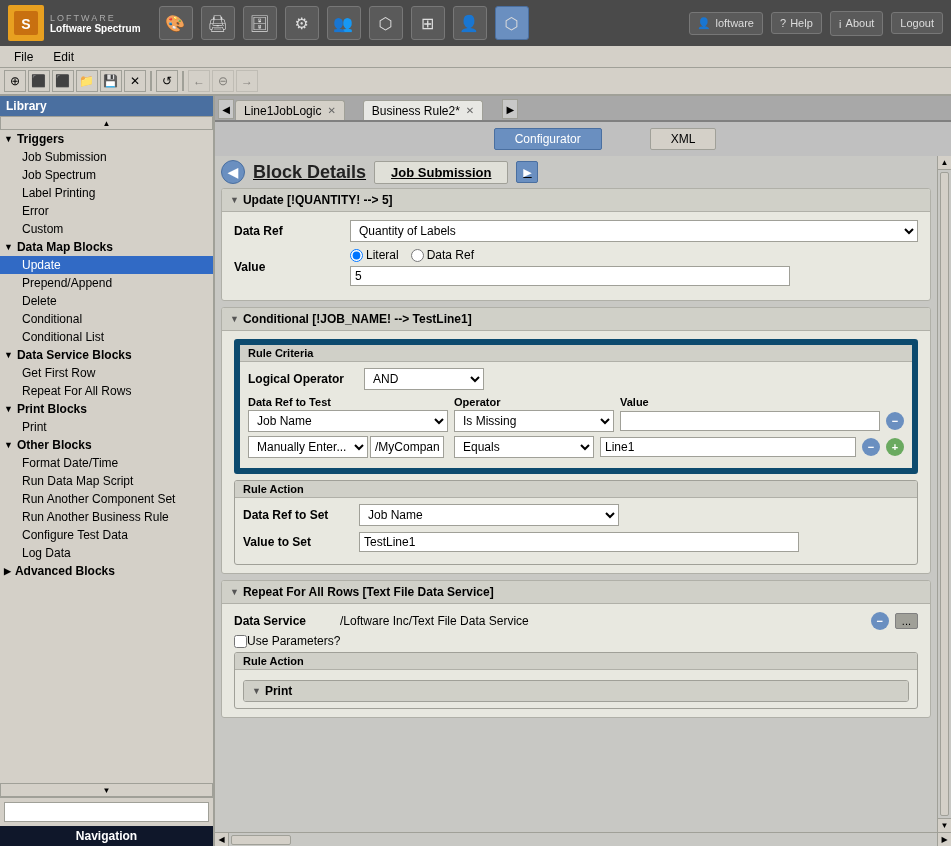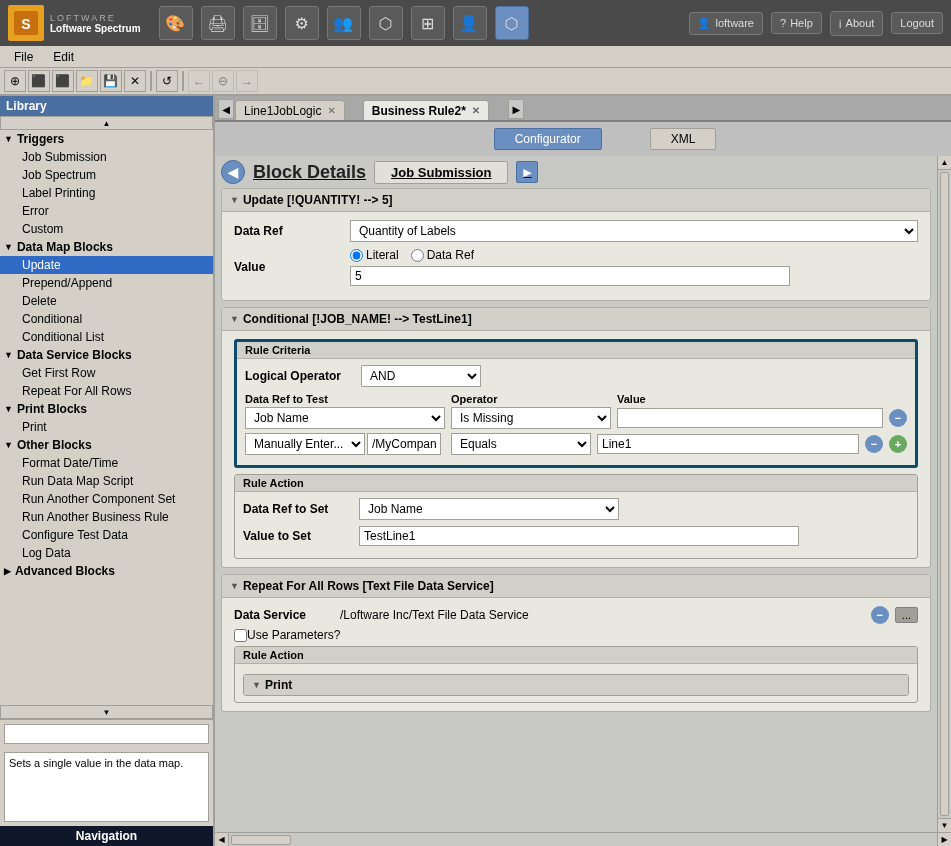--- a/index.html
+++ b/index.html
@@ -44,21 +44,21 @@
     #sidebar-desc { background: white; margin: 4px; padding: 4px; border: 1px solid #a0a098; font-size: 11px; height: 70px; }
     #nav-footer { background: #0f172a; color: white; padding: 3px 6px; font-size: 12px; font-weight: bold; text-align: center; }
 
     
     #content { flex: 1; display: flex; flex-direction: column; background: #c0c0c0; overflow: hidden; }
 
     
     #tabbar { display: flex; align-items: flex-end; background: #a8a8a8; padding: 2px 2px 0; border-bottom: 2px solid #808080; }
     .tab-scroll-btn { width: 16px; height: 20px; background: #c8c8c8; border: 1px solid #a0a098; display: flex; align-items: center; justify-content: center; cursor: pointer; font-size: 10px; margin: 1px; }
     .tab { background: #d4d0c8; border: 1px solid #a0a098; border-bottom: none; padding: 2px 8px; cursor: pointer; display: flex; align-items: center; gap: 4px; font-size: 12px; margin-right: 18px; border-radius: 3px 3px 0 0; min-height: 20px; }
-    .tab.active { background: #e8e8e4; font-weight: bold; }
+    .tab.active { background: #e8e8e4; font-weight: normal; }
     .tab-close { font-size: 10px; cursor: pointer; color: #666; margin-left: 2px; }
 
     
     #view-tabs { display: flex; justify-content: center; align-items: center; background: #c0c0c0; padding: 6px; gap: 4px; }
     .view-tab { padding: 3px 20px; border: 1px solid #a0a098; cursor: pointer; font-size: 12px; border-radius: 2px; background: #d4d0c8; margin-left: 44px; }
     .view-tab.active { background: #6a8fc0; color: white; border-color: #4a6fa0; }
 
     
     #content-scroll { flex: 1; overflow-y: auto; background: #c8c8c4; padding: 4px 6px; position: relative; }
 
@@ -85,21 +85,21 @@
 
     .dropdown-wrap { display: flex; align-items: center; }
     .dropdown-wrap select { flex: 1; }
 
     .radio-group { display: flex; align-items: center; gap: 12px; }
     .radio-group label { display: flex; align-items: center; gap: 3px; font-size: 12px; cursor: pointer; }
 
     .value-input { width: 100%; border: 1px solid #a0a098; background: white; padding: 3px 4px; font-size: 12px; }
 
     
-    .criteria-box { border: 3px solid #0c4a6e; border-radius: 3px; margin-bottom: 6px; overflow: hidden; }
+    .criteria-box { border: 6px solid #0c4a6e; border-radius: 3px; margin-bottom: 6px; overflow: hidden; }
     .criteria-title { background: #d0d0c8; padding: 2px 8px; font-size: 11px; font-weight: bold; border-bottom: 1px solid #b0b0a8; }
     .criteria-body { padding: 6px 8px; }
     .criteria-row { display: flex; align-items: center; gap: 6px; margin-bottom: 4px; }
     .criteria-headers { display: flex; gap: 6px; margin-bottom: 2px; }
 
     .icon-btn { width: 18px; height: 18px; border-radius: 50%; display: flex; align-items: center; justify-content: center; cursor: pointer; font-size: 11px; font-weight: bold; color: white; border: none; flex-shrink: 0; }
     .icon-btn.minus { background: #6a8fc0; }
     .icon-btn.plus { background: #6aaa60; }
 
     
@@ -245,21 +245,20 @@
           <span>Advanced Blocks</span>
         </div>
       </div>
 
     </div>
     <div class="sidebar-scroll-btn">▼</div>
 
     <div id="sidebar-search">
       <input type="text" id="search-box" placeholder="" style="">
     </div>
-    <div id="sidebar-desc">Sets a single value in the data map.</div>
     <div id="nav-footer">Navigation</div>
   </div>
 
   <div id="content">
 
     <div id="tabbar">
       <div class="tab-scroll-btn">◀</div>
       <div class="tab">
         <span>Line1JobLogic</span>
         <span class="tab-close">✕</span>

